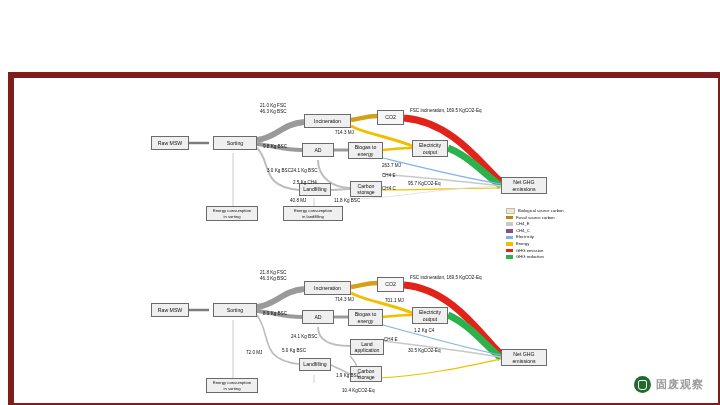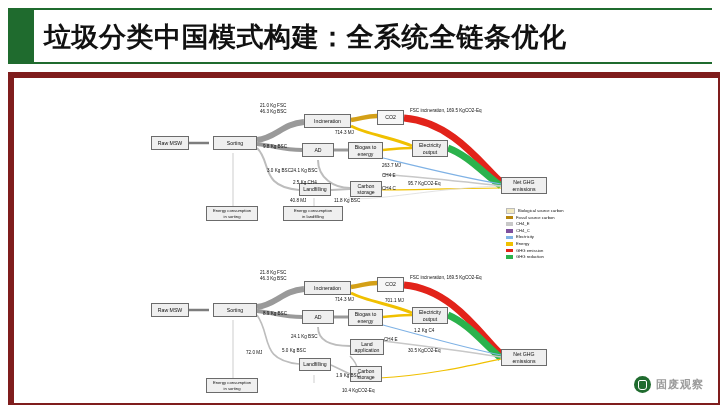--- a/index.html
+++ b/index.html
@@ -167,26 +167,20 @@
     color: #9a9a9a;
     font-weight: bold;
     letter-spacing: 1px;
   }
 </style>
 </head>
 <body>
 
 <div class="page">
 
-  <div class="title-band">
-    <div class="title-rule-top"></div>
-    <div class="title-accent"></div>
-    <div class="title-text">垃圾分类中国模式构建：全系统全链条优化</div>
-    <div class="title-rule-bottom"></div>
-  </div>
 
   <div class="diagram-frame">
 
     <svg class="flow" viewBox="0 0 704 325">
 
       <path d="M175,65 L195,65" stroke="#7d7d7d" stroke-width="2.5" fill="none"></path>
 
       <path d="M243,62 C262,60 268,46 290,44" stroke="#9a9a9a" stroke-width="6" fill="none"></path>
 
       <path d="M243,66 C262,68 268,72 288,72" stroke="#9a9a9a" stroke-width="4" fill="none"></path>

